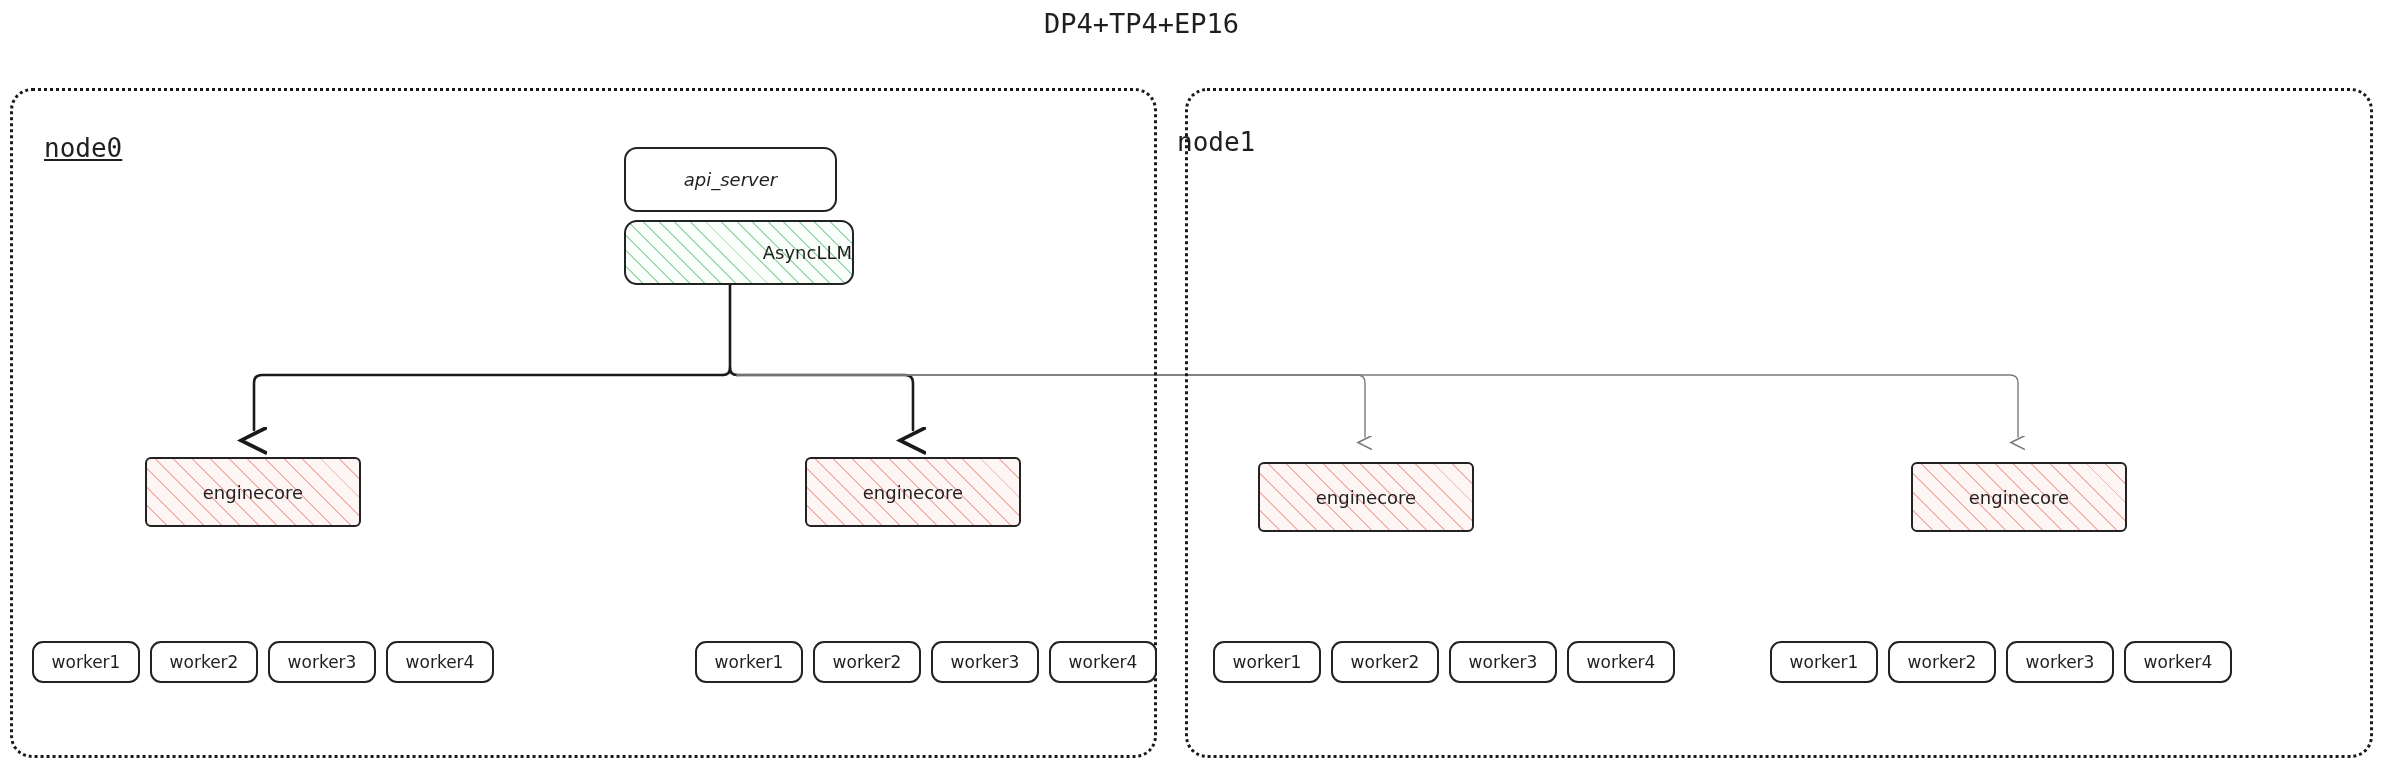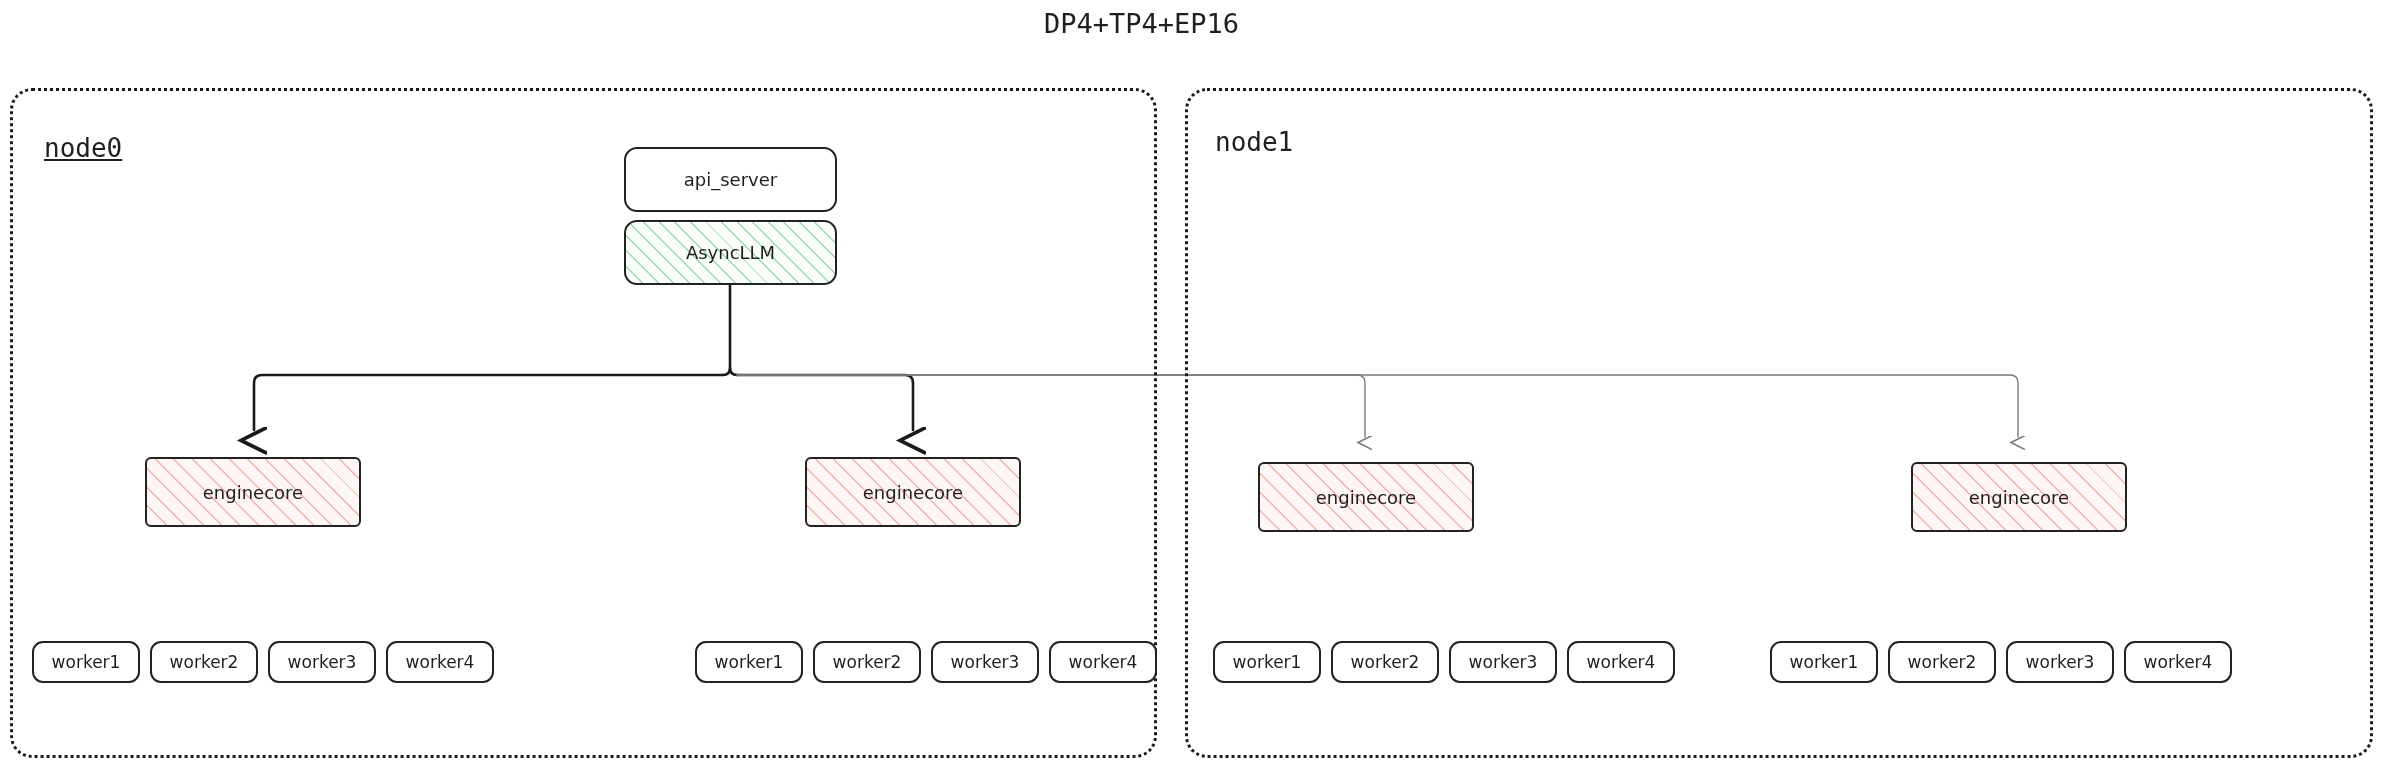--- a/index.html
+++ b/index.html
@@ -49,20 +49,21 @@
     align-items: center;
     justify-content: center;
     color: #1f1f1f;
     font-size: 18px;
     font-family: "DejaVu Sans", "Liberation Sans", sans-serif;
     background: #ffffff;
     border: 2px solid #222222;
   }
   .box-plain {
     border-radius: 13px;
+    font-style: italic;
   }
   .box-async {
     border-radius: 13px;
     background-color: #fbfffb;
     background-image: repeating-linear-gradient(
       45deg,
       rgba(92, 184, 112, 0.55) 0px,
       rgba(92, 184, 112, 0.55) 1.4px,
       rgba(0, 0, 0, 0) 1.4px,
       rgba(0, 0, 0, 0) 11px
@@ -123,21 +124,21 @@
     <path d="M737,375 L2010,375 Q2018,375 2018,383 L2018,437" fill="none" stroke="#7a7a7a" stroke-width="1.4" stroke-linecap="round" marker-end="url(#arrow-light)"></path>
   </svg>
 
   <div class="node-container" style="left:10px; top:88px; width:1147px; height:670px;"></div>
   <div class="node-label" style="left:44px; top:133px;text-decoration:underline;">node0</div>
 
   <div class="box box-plain" style="left:624px; top:147px; width:213px; height:65px;">
     <span>api_server</span>
   </div>
 
-  <div class="box box-async" style="left:624px; top:220px; width:213px; height:65px;">
+  <div class="box box-async" style="left:624px; top:220px; width:230px; height:65px;justify-content:flex-end;">
     <span>AsyncLLM</span>
   </div>
 
   <div class="box box-enginecore" style="left:145px; top:457px; width:216px; height:70px;">
     <span>enginecore</span>
   </div>
 
   <div class="box box-enginecore" style="left:805px; top:457px; width:216px; height:70px;">
     <span>enginecore</span>
   </div>
@@ -162,21 +163,21 @@
     <span>worker2</span>
   </div>
   <div class="box box-worker" style="left:931px; top:641px; width:108px; height:42px;">
     <span>worker3</span>
   </div>
   <div class="box box-worker" style="left:1049px; top:641px; width:108px; height:42px;">
     <span>worker4</span>
   </div>
 
   <div class="node-container" style="left:1185px; top:88px; width:1188px; height:670px;"></div>
-  <div class="node-label" style="left:1215px; top:127px;">node1</div>
+  <div class="node-label" style="left:1177px; top:127px;">node1</div>
 
   <div class="box box-enginecore" style="left:1258px; top:462px; width:216px; height:70px;">
     <span>enginecore</span>
   </div>
 
   <div class="box box-enginecore" style="left:1911px; top:462px; width:216px; height:70px;">
     <span>enginecore</span>
   </div>
 
   <div class="box box-worker" style="left:1213px; top:641px; width:108px; height:42px;">

